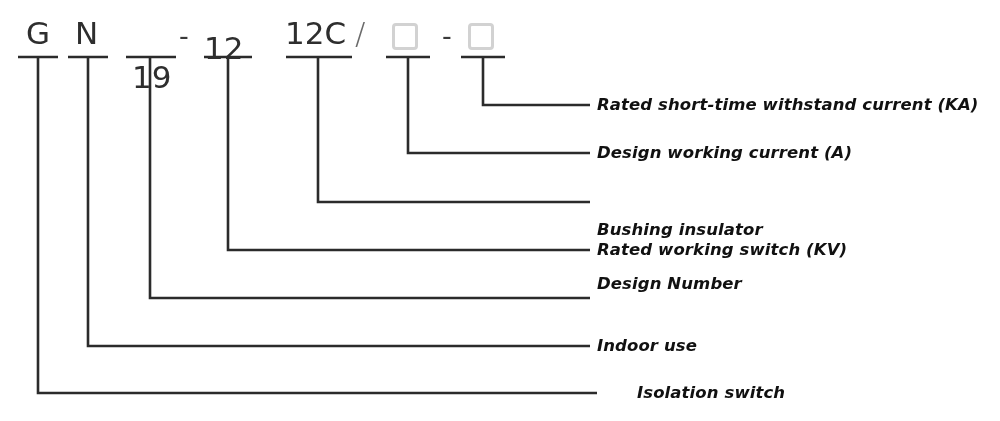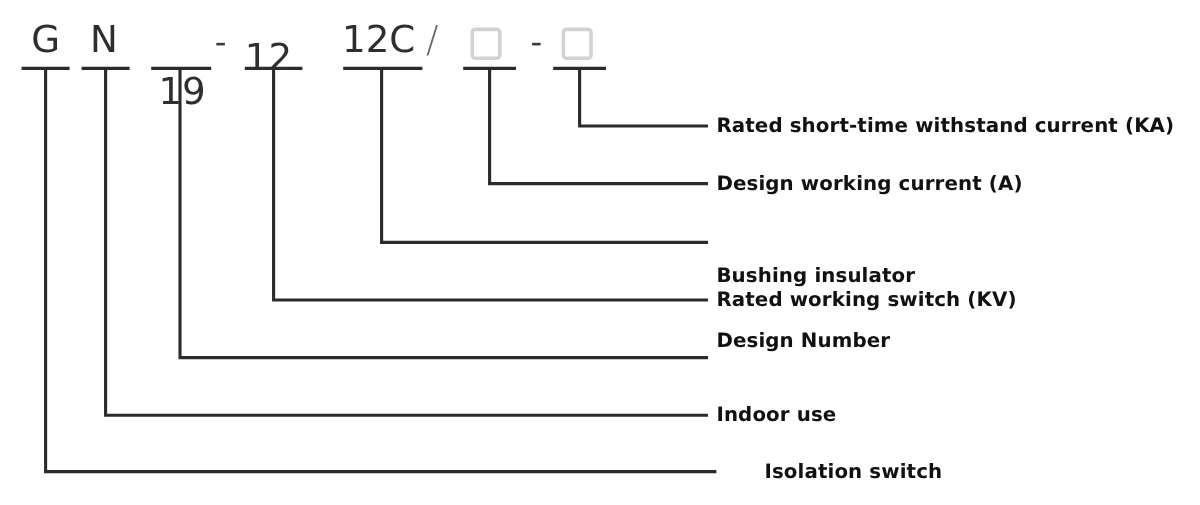--- a/index.html
+++ b/index.html
@@ -71,20 +71,21 @@
     box-sizing: border-box;
   }
 
   
   .label-layer {
     position: absolute;
     left: 0;
     top: 0;
     width: 1000px;
     height: 318px;
+    font-style: italic;
   }
   .desc-label {
     position: absolute;
     font-family: "DejaVu Sans", sans-serif;
     font-size: 16.5px;
     font-weight: 700;
     color: #111111;
     line-height: 1;
     white-space: nowrap;
     letter-spacing: 0.1px;

